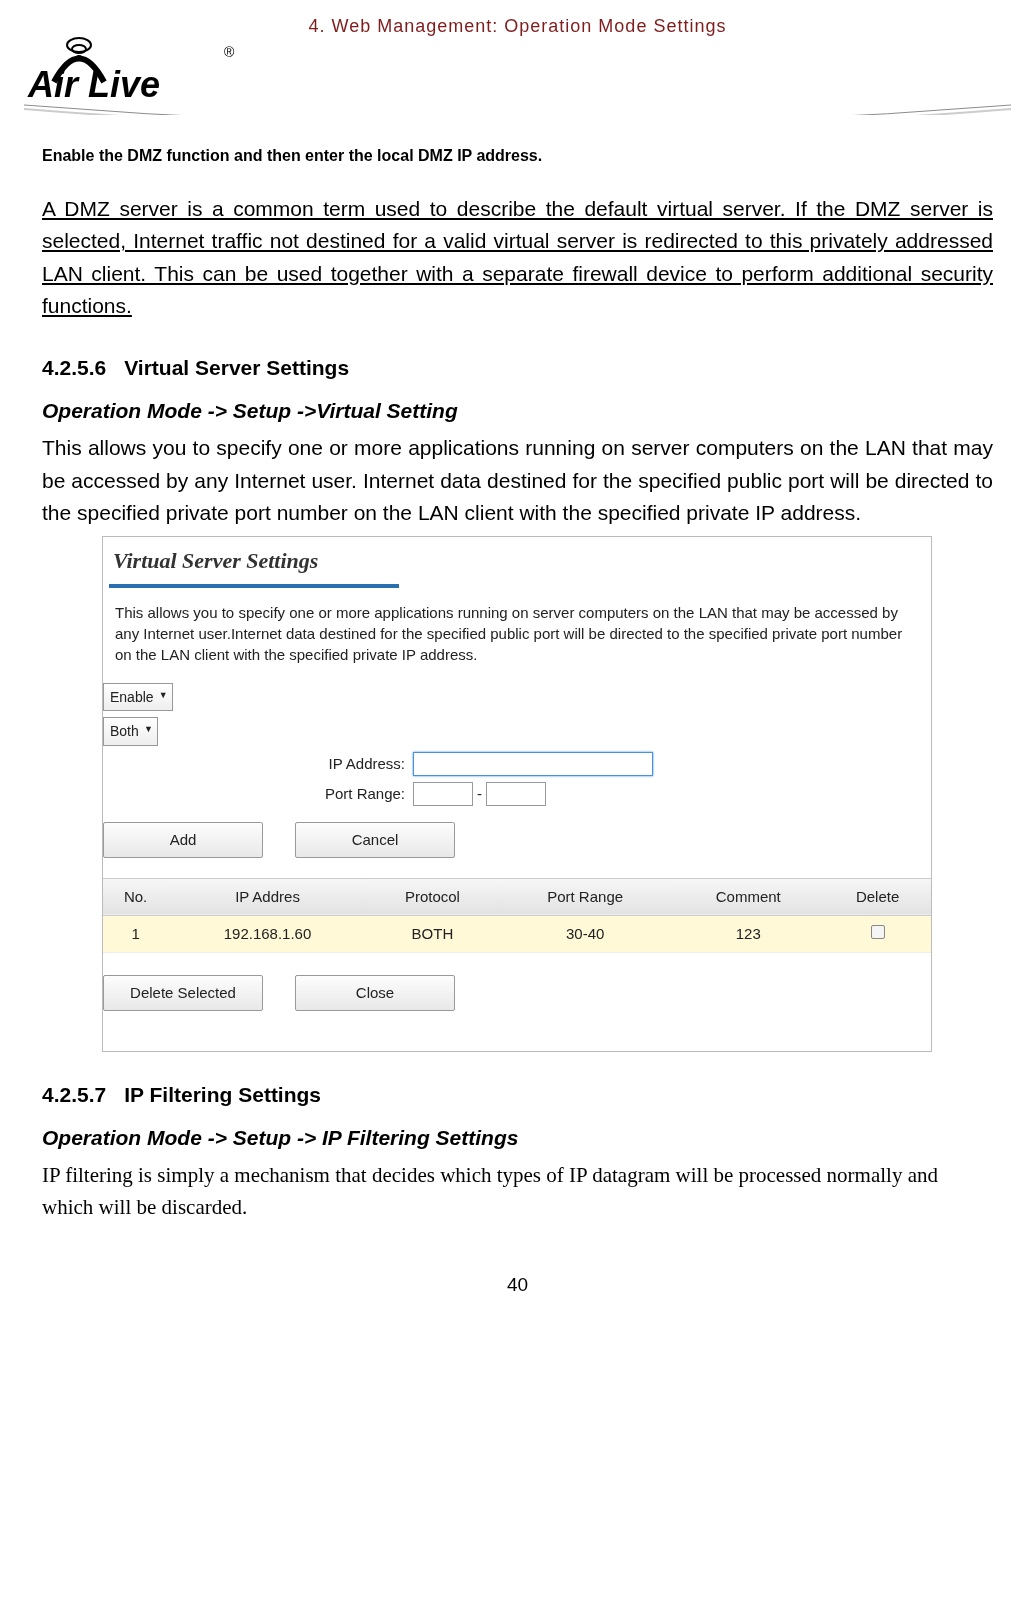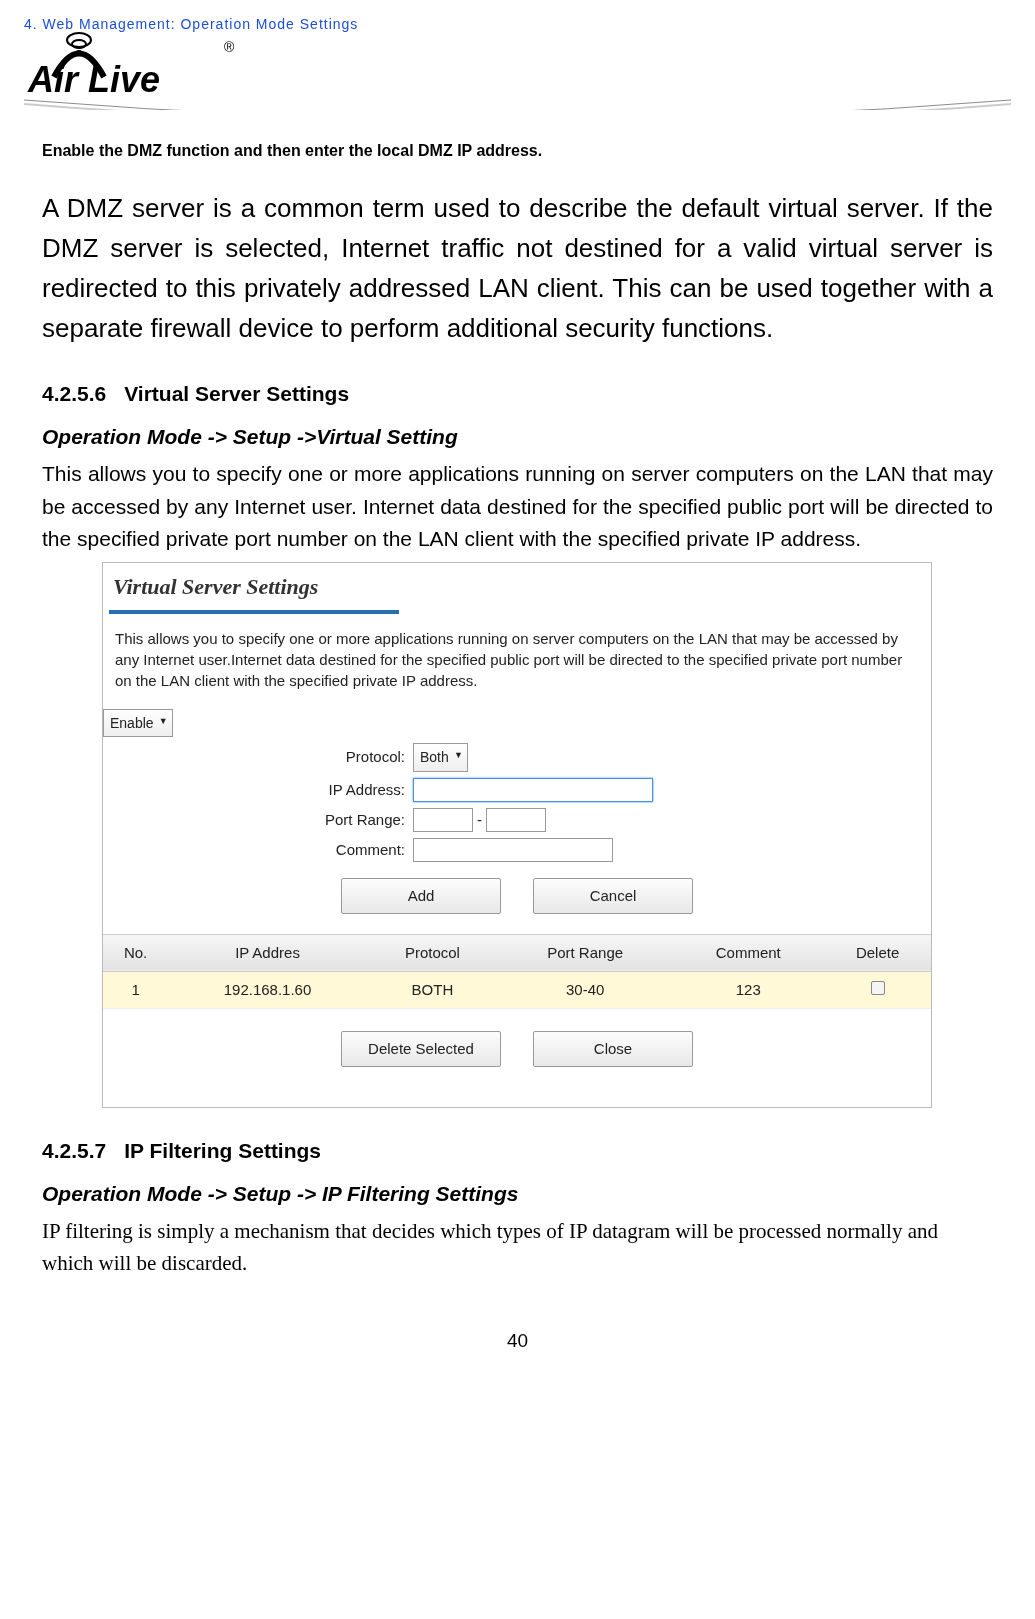--- a/index.html
+++ b/index.html
@@ -11,24 +11,24 @@
     margin: 0 auto;
     position: relative;
     padding: 0;
     font-size: 20px;
   }
   .page-header {
     padding: 10px 24px 0 24px;
     position: relative;
   }
   .chapter-line {
-    text-align: left;
-    font-size: 14px;
+    text-align: center;
+    font-size: 18px;
     letter-spacing: 1px;
-    color: #1d4ed8;
+    color: #7f1d1d;
     padding-top: 6px;
   }
   .logo-block {
     display: flex;
     align-items: flex-end;
     gap: 2px;
     position: relative;
     height: 70px;
   }
   .logo-svg { width: 220px; height: 80px; }
@@ -42,23 +42,24 @@
     padding: 28px 42px 0 42px;
     line-height: 1.6;
   }
   .bold-line {
     font-weight: bold;
     font-size: 16px;
     margin-bottom: 24px;
   }
   .para {
     text-align: justify;
-    font-size: 26px;
+    font-size: 21px;
     line-height: 1.55;
     margin-bottom: 28px;
+    text-decoration: underline;
   }
   .h5 {
     font-weight: bold;
     font-size: 21px;
     margin: 10px 0 10px 0;
   }
   .h5 .num { display: inline-block; margin-right: 18px; }
   .breadcrumb {
     font-weight: bold;
     font-style: italic;
@@ -139,21 +140,20 @@
   }
   .ip-input {
     border: 1px solid #4a90e2;
     box-shadow: 0 0 2px #4a90e2;
     width: 240px;
   }
   .port-input { width: 60px; }
   .comment-input { width: 200px; }
   .vs-btnrow {
     display: flex;
-    justify-content: center;
     gap: 32px;
     margin: 16px 0 20px 0;
   }
   .vs-btn {
     width: 160px;
     padding: 5px 0;
     font-size: 15px;
     text-align: center;
     border: 1px solid #999;
     background: linear-gradient(#fdfdfd,#e8e8e8);
@@ -234,44 +234,37 @@
     <div class="vs-title-underline"></div>
     <div class="vs-desc">This allows you to specify one or more applications running on server computers on the LAN that may be accessed by any Internet user.Internet data destined for the specified public port will be directed to the specified private port number on the LAN client with the specified private IP address.</div>
 
     <div class="vs-form">
       <div class="vs-row">
         <div class="ctl">
             <span class="vs-select">Enable</span>
           </div>
       </div>
       <div class="vs-row">
-        <div class="lbl">Protocol:</div>
         <div class="ctl">
             <span class="vs-select">Both</span>
           </div>
       </div>
       <div class="vs-row">
         <div class="lbl">IP Address:</div>
         <div class="ctl">
             <input class="vs-input ip-input" value="" style="">
           </div>
       </div>
       <div class="vs-row">
         <div class="lbl">Port Range:</div>
         <div class="ctl">
           <input class="vs-input port-input" value="" style="">
           <span>-</span>
           <input class="vs-input port-input" value="" style="">
         </div>
-      </div>
-      <div class="vs-row">
-        <div class="lbl">Comment:</div>
-        <div class="ctl">
-            <input class="vs-input comment-input" value="" style="">
-          </div>
       </div>
 
       <div class="vs-btnrow">
         <div class="vs-btn">Add</div>
         <div class="vs-btn">Cancel</div>
       </div>
 
       <table class="vs-table">
         <thead>
           <tr>

